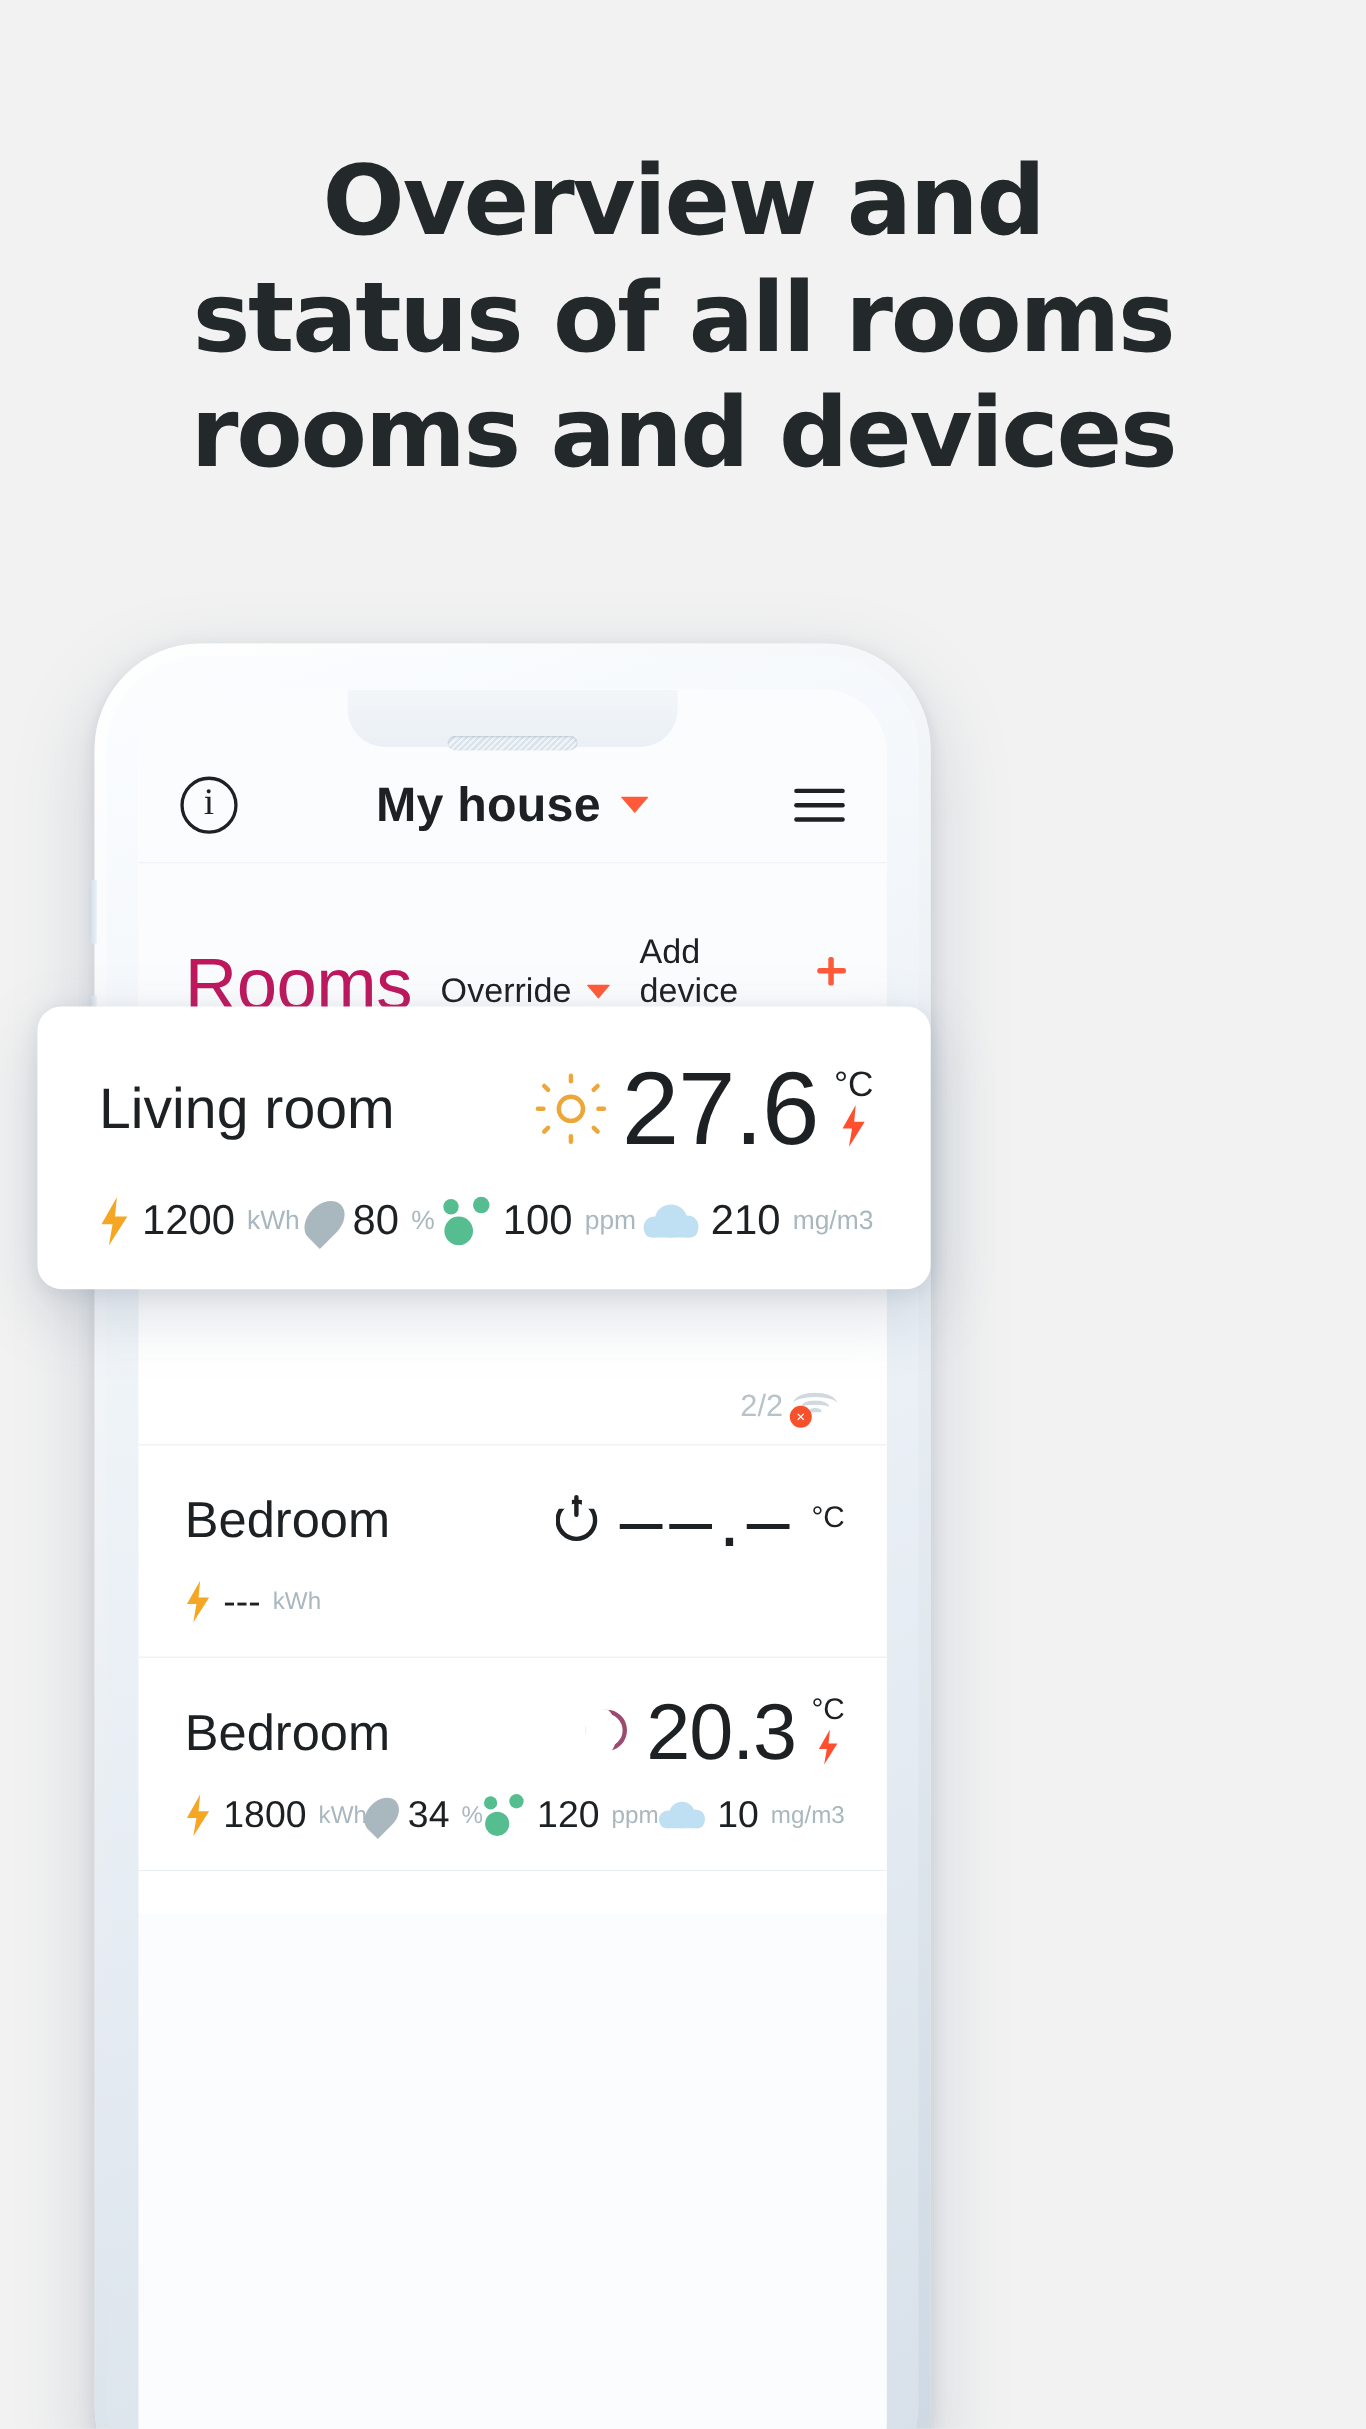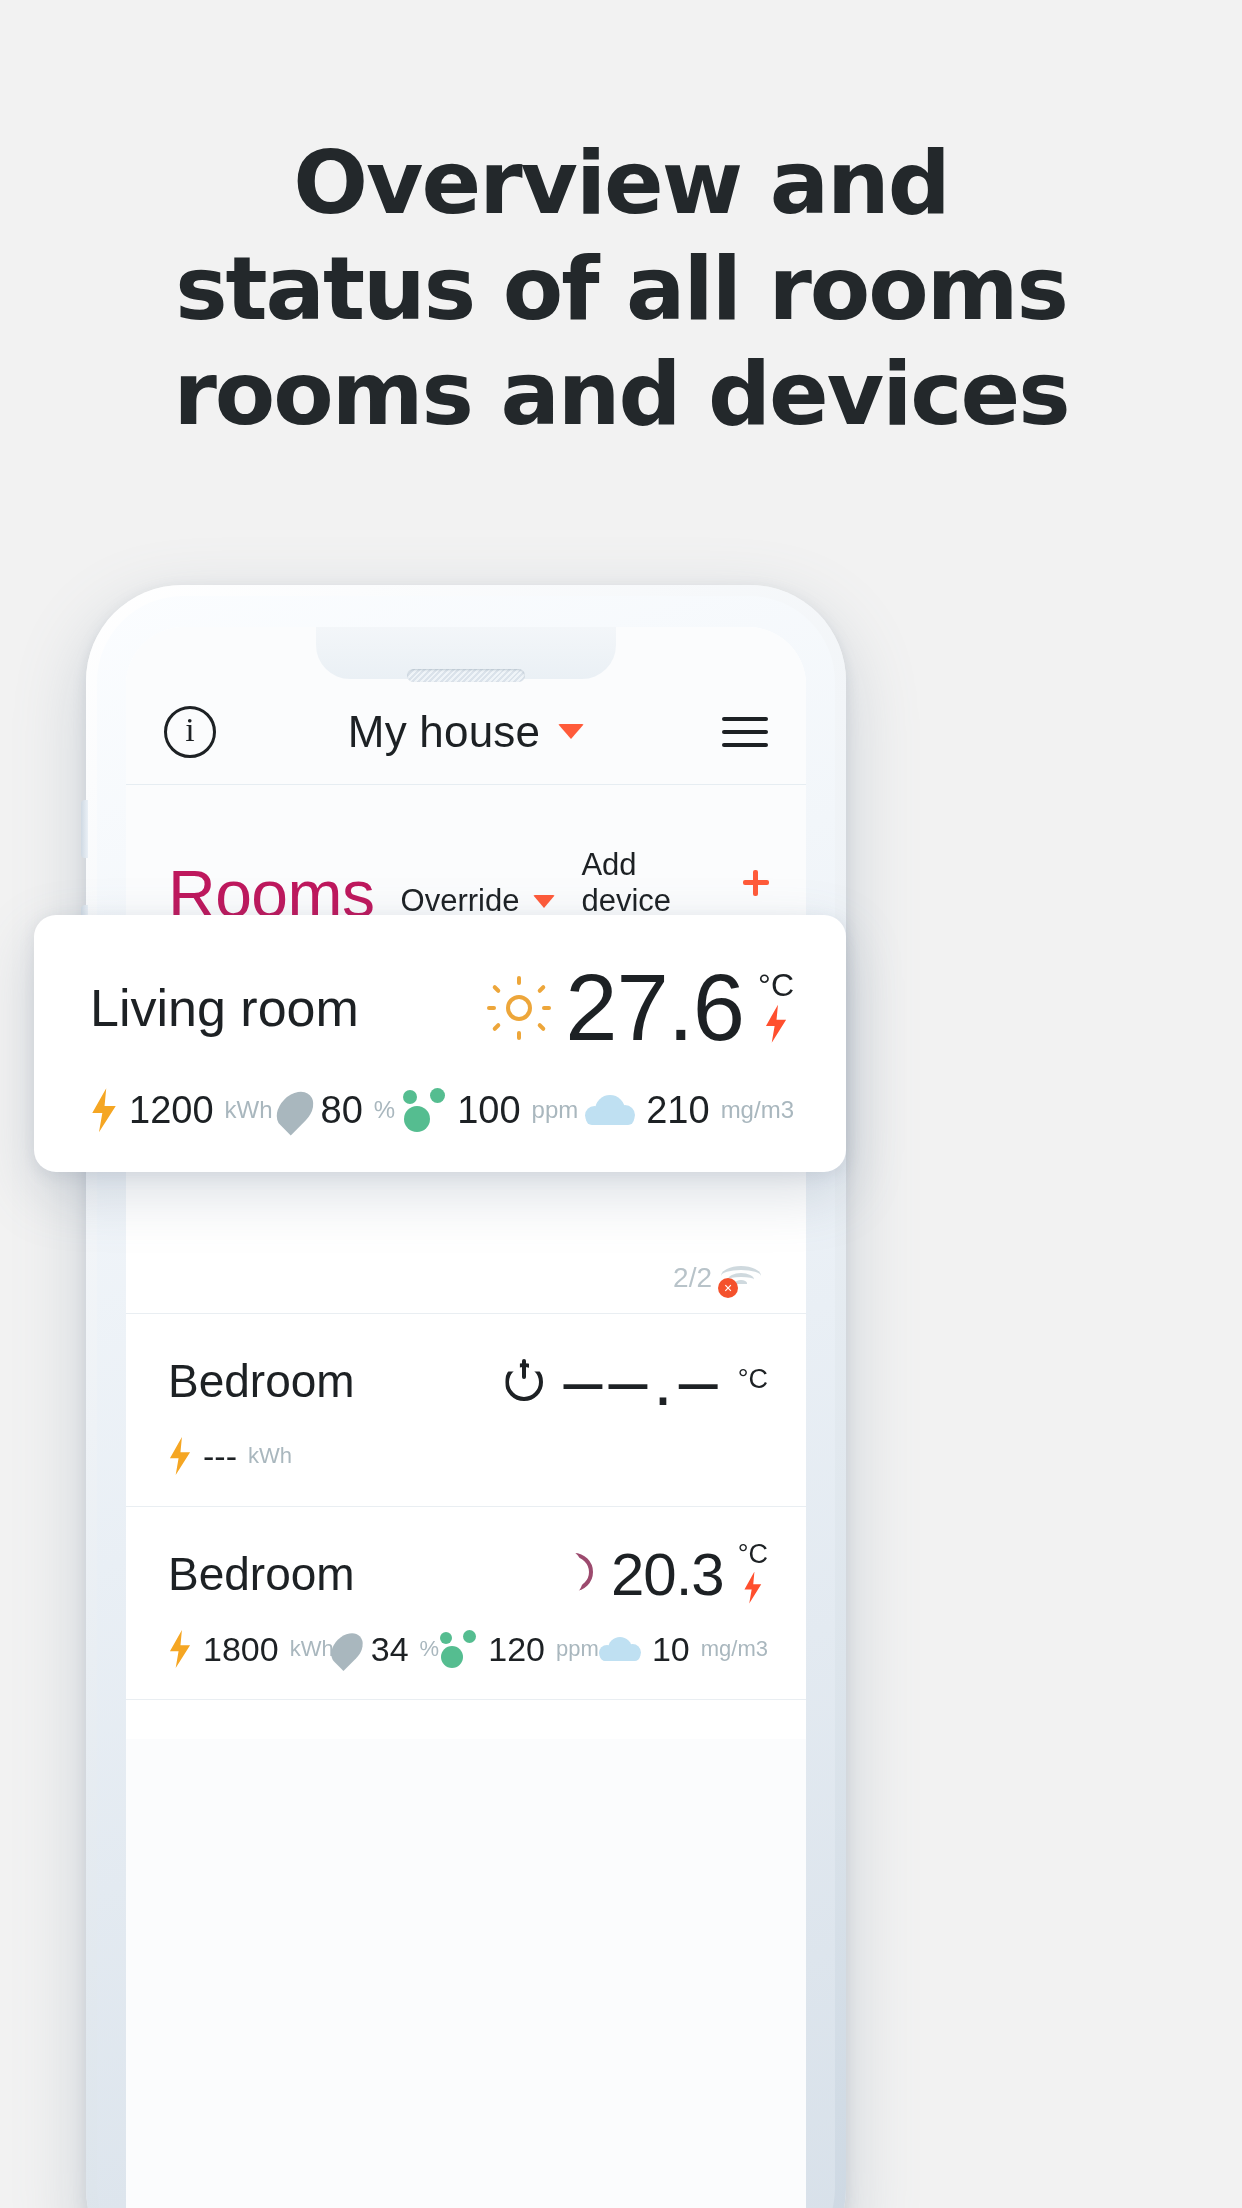--- a/index.html
+++ b/index.html
@@ -104,21 +104,21 @@
     border-radius:50%;
     display:flex; align-items:center; justify-content:center;
     font-family:"Liberation Serif", serif;
     font-size:34px;
     color:#1d2124;
     line-height:1;
     padding-bottom:3px;
   }
   .nav-title {
     font-size:44px;
-    font-weight:400;
+    font-weight:700;
     color:#1d2124;
     letter-spacing:.2px;
   }
   .chev {
     width:0;height:0;
     border-left:13px solid transparent;
     border-right:13px solid transparent;
     border-top:15px solid #ff5b3a;
     border-radius:2px;
   }
@@ -167,21 +167,21 @@
   }
   .room-top { display:flex; align-items:center; }
   .room-name {
     flex:1;
     font-size:46px;
     font-weight:300;
     color:#1d2124;
   }
   .room-read { display:flex; align-items:center; gap:14px; }
   .temp-val {
-    font-size:60px;
+    font-size:72px;
     font-weight:300;
     color:#1d2124;
     letter-spacing:-1px;
     line-height:.95;
   }
   .temp-unit-col {
     display:flex; flex-direction:column; align-items:center; gap:4px;
     padding-bottom:4px;
   }
   .deg { font-size:27px; color:#1d2124; line-height:1; }

